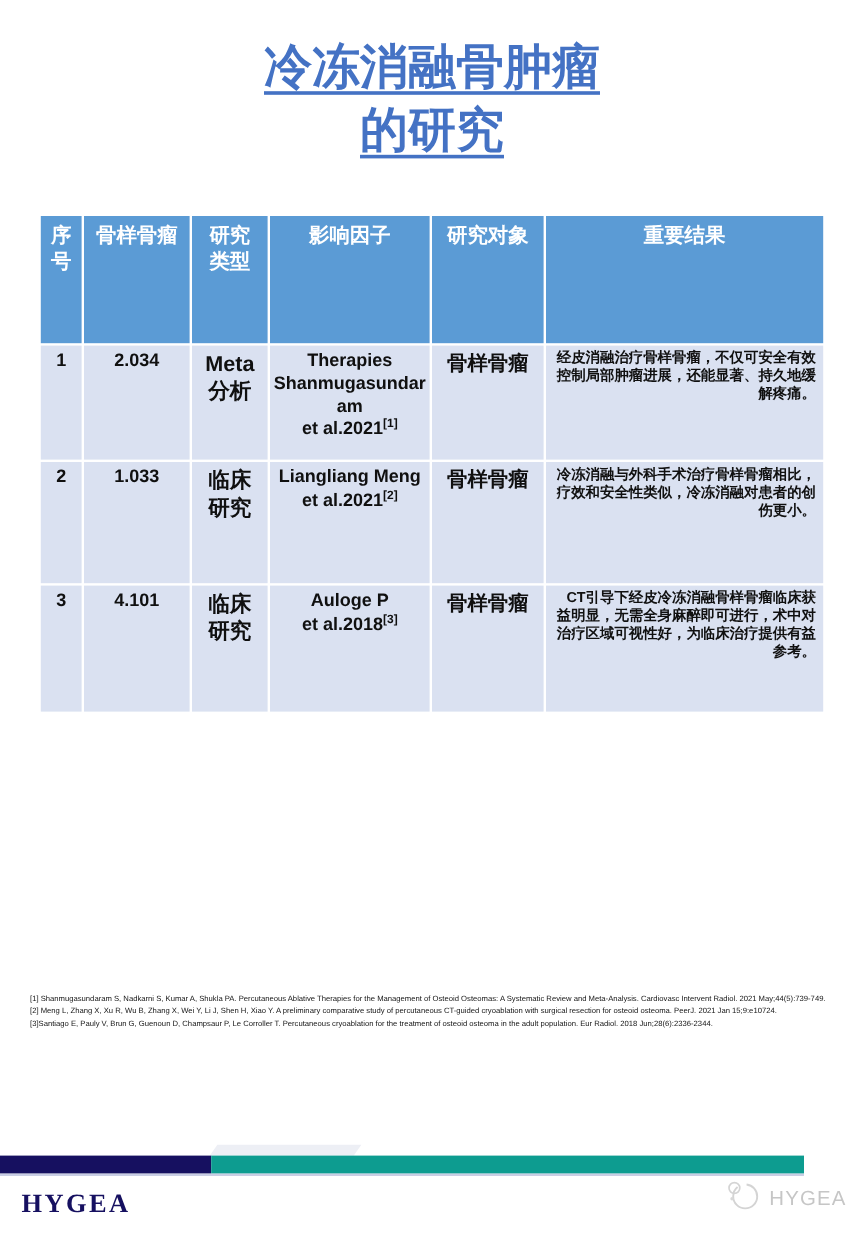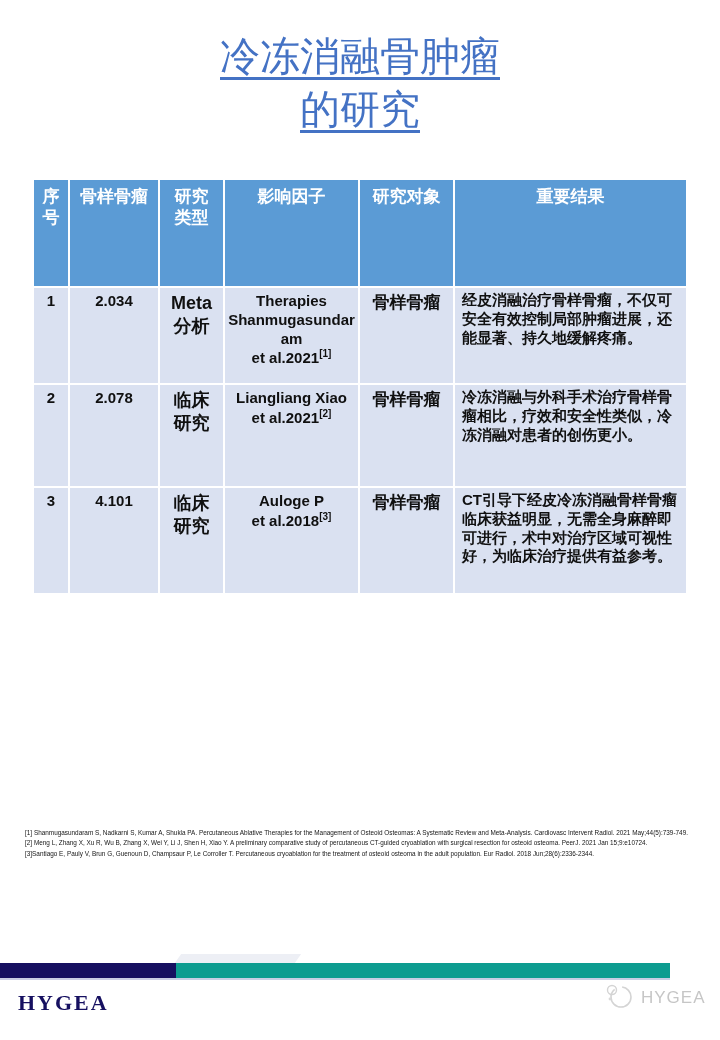--- a/index.html
+++ b/index.html
@@ -5,21 +5,21 @@
   * { margin:0; padding:0; box-sizing:border-box; }
   html,body { background:#fff; }
   .page {
     position:relative; width:720px; height:1040px; background:#ffffff;
     font-family:"Liberation Sans","DejaVu Sans",sans-serif; overflow:hidden;
   }
 
   
   .title {
     position:absolute; top:30px; left:0; width:100%;
-    text-align:center; color:#4472C4; font-weight:normal; font-size:40px;
+    text-align:center; color:#4472C4; font-weight:bold; font-size:40px;
     line-height:1.32; text-decoration:underline;
     text-decoration-thickness:3px; text-underline-offset:7px;
   }
 
   
   table.ref-table {
     position:absolute; left:32px; top:178px; width:656px;
     border-collapse:separate; border-spacing:2px; table-layout:fixed;
     background:#ffffff;
   }
@@ -32,21 +32,21 @@
     background:#DAE1F1; color:#101010; vertical-align:top;
     text-align:center; font-size:15px; font-weight:bold;
     padding:4px 2px; line-height:1.25; overflow-wrap:break-word;
   }
   tr.header-row   { height:106px; }
   tr.body-row-1   { height:95px; }
   tr.body-row-2   { height:101px; }
   tr.body-row-3   { height:105px; }
   td.study-type-cell { white-space:pre-line; font-size:18px; }
   td.subject-cell { font-size:17px; }
-  td.result-cell  { text-align:left; padding:3px 6px 3px 7px; font-size:15px; }
+  td.result-cell  { text-align:right; padding:3px 6px 3px 7px; font-size:12px; }
   .ref-etal sup { font-size:10px; }
 
   
   .footnotes {
     position:absolute; left:25px; top:828px; width:687px;
     font-size:6.4px; line-height:1.6; color:#151515;
   }
   .footnotes p { margin:0; }
 
   
@@ -106,25 +106,25 @@
       <td>
         <div class="ref-name">Therapies Shanmugasundaram</div>
         <div class="ref-etal"><span>et al.2021</span><sup>[1]</sup></div>
       </td>
       <td class="subject-cell">骨样骨瘤</td>
       <td class="result-cell">经皮消融治疗骨样骨瘤，不仅可安全有效控制局部肿瘤进展，还能显著、持久地缓解疼痛。</td>
     </tr>
 
     <tr class="body-row-2">
       <td>2</td>
-      <td>2.078</td>
+      <td>1.033</td>
       <td class="study-type-cell">临床
 研究</td>
       <td>
-        <div class="ref-name">Liangliang Xiao</div>
+        <div class="ref-name">Liangliang Meng</div>
         <div class="ref-etal"><span>et al.2021</span><sup>[2]</sup></div>
       </td>
       <td class="subject-cell">骨样骨瘤</td>
       <td class="result-cell">冷冻消融与外科手术治疗骨样骨瘤相比，疗效和安全性类似，冷冻消融对患者的创伤更小。</td>
     </tr>
 
     <tr class="body-row-3">
       <td>3</td>
       <td>4.101</td>
       <td class="study-type-cell">临床

